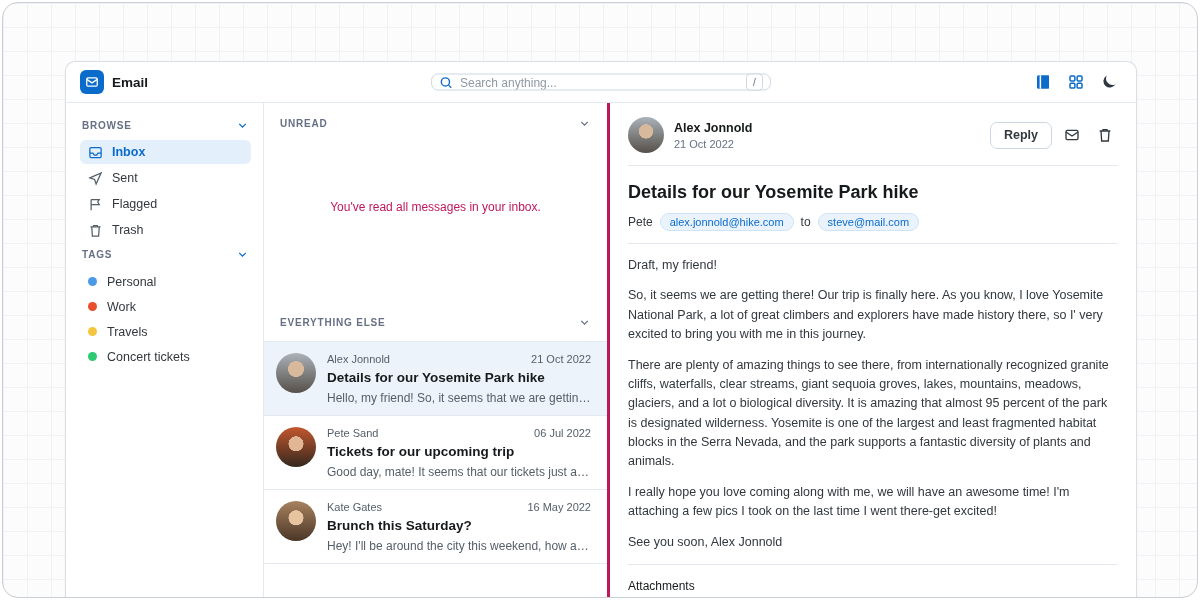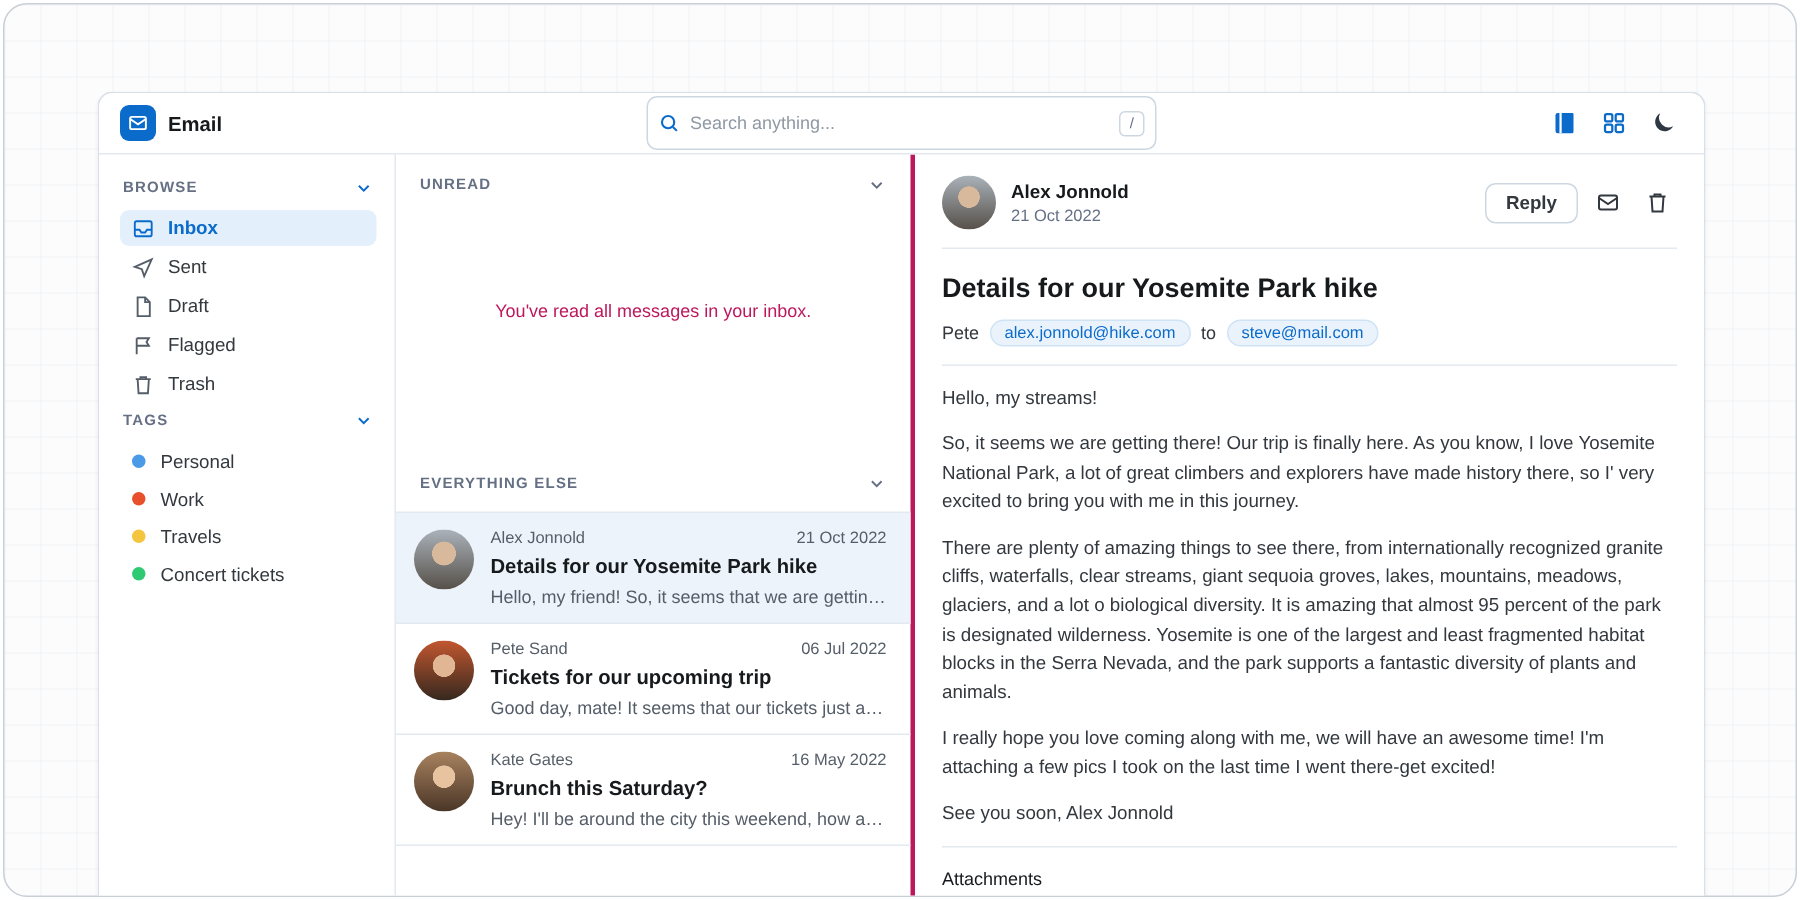--- a/index.html
+++ b/index.html
@@ -15,21 +15,21 @@
     background:#ffffff; border:1px solid #d9dfe6; border-bottom:none; border-radius:10px 10px 0 0;
     box-shadow:0 1px 3px rgba(0,0,0,.05); overflow:hidden; display:flex; flex-direction:column;
   }
   
   .topbar { height:41px; border-bottom:1px solid #e4e9ef; display:flex; align-items:center; padding:0 14px; position:relative; flex:0 0 auto; }
   .brand { display:flex; align-items:center; gap:8px; }
   .logo { width:24px; height:24px; background:#0b6bcb; border-radius:6px; display:flex; align-items:center; justify-content:center; }
   .app-title { font-size:13.5px; font-weight:700; color:#171a1c; }
   .searchbox {
     position:absolute; left:50%; top:50%; transform:translate(-50%,-50%);
-    width:340px; height:36px; border:1px solid #cdd7e1; border-radius:7px; background:#fff;
+    width:340px; height:17px; border:1px solid #cdd7e1; border-radius:7px; background:#fff;
     display:flex; align-items:center; gap:7px; padding:0 7px;
   }
   .searchbox input { flex:1; border:none; outline:none; font-size:12px; color:#32383e; font-family:"Liberation Sans", sans-serif; background:transparent; }
   .searchbox input::placeholder { color:#8f99a3; }
   .kbd { width:17px; height:17px; border:1px solid #cdd7e1; border-radius:4px; font-size:10px; color:#667085; display:flex; align-items:center; justify-content:center; background:#fff; }
   .top-actions { margin-left:auto; display:flex; align-items:center; gap:6px; }
   .icon-btn { width:27px; height:27px; border:none; background:transparent; border-radius:7px; display:flex; align-items:center; justify-content:center; cursor:pointer; }
   
   .columns { display:flex; flex:1; min-height:0; }
   
@@ -157,29 +157,20 @@
           </span>
           <span>Inbox</span>
         </div>
         <div class="nav-item">
           <span class="nicon">
             <svg width="15" height="15" viewBox="0 0 24 24" fill="none" stroke="currentColor" stroke-width="2">
                 <path d="M3 11l18-8-8 18-2.5-7.5L3 11z"></path>
               </svg>
           </span>
           <span>Sent</span>
-        </div>
-        <div class="nav-item">
-          <span class="nicon">
-            <svg width="15" height="15" viewBox="0 0 24 24" fill="none" stroke="currentColor" stroke-width="2">
-                <path d="M6 2h8l5 5v15H6z"></path>
-                <path d="M14 2v5h5"></path>
-              </svg>
-          </span>
-          <span>Draft</span>
         </div>
         <div class="nav-item">
           <span class="nicon">
             <svg width="15" height="15" viewBox="0 0 24 24" fill="none" stroke="currentColor" stroke-width="2">
                 <path d="M5 21V4"></path>
                 <path d="M5 4h13l-2.5 4 2.5 4H5"></path>
               </svg>
           </span>
           <span>Flagged</span>
         </div>
@@ -314,21 +305,21 @@
         <div class="fromto">
           <span>Pete</span>
           <span class="chip">alex.jonnold@hike.com</span>
           <span>to</span>
           <span class="chip">steve@mail.com</span>
         </div>
 
         <hr class="divider">
 
         <div class="mailtext">
-          <p>Hello, my streams!</p>
+          <p>Draft, my friend!</p>
           <p>So, it seems we are getting there! Our trip is finally here. As you know, I love Yosemite National Park, a lot of great climbers and explorers have made history there, so I' very excited to bring you with me in this journey.</p>
           <p>There are plenty of amazing things to see there, from internationally recognized granite cliffs, waterfalls, clear streams, giant sequoia groves, lakes, mountains, meadows, glaciers, and a lot o biological diversity. It is amazing that almost 95 percent of the park is designated wilderness. Yosemite is one of the largest and least fragmented habitat blocks in the Serra Nevada, and the park supports a fantastic diversity of plants and animals.</p>
           <p>I really hope you love coming along with me, we will have an awesome time! I'm attaching a few pics I took on the last time I went there-get excited!</p>
           <p>See you soon, Alex Jonnold</p>
         </div>
 
         <hr class="divider">
 
         <div class="attach-label">Attachments</div>
 

